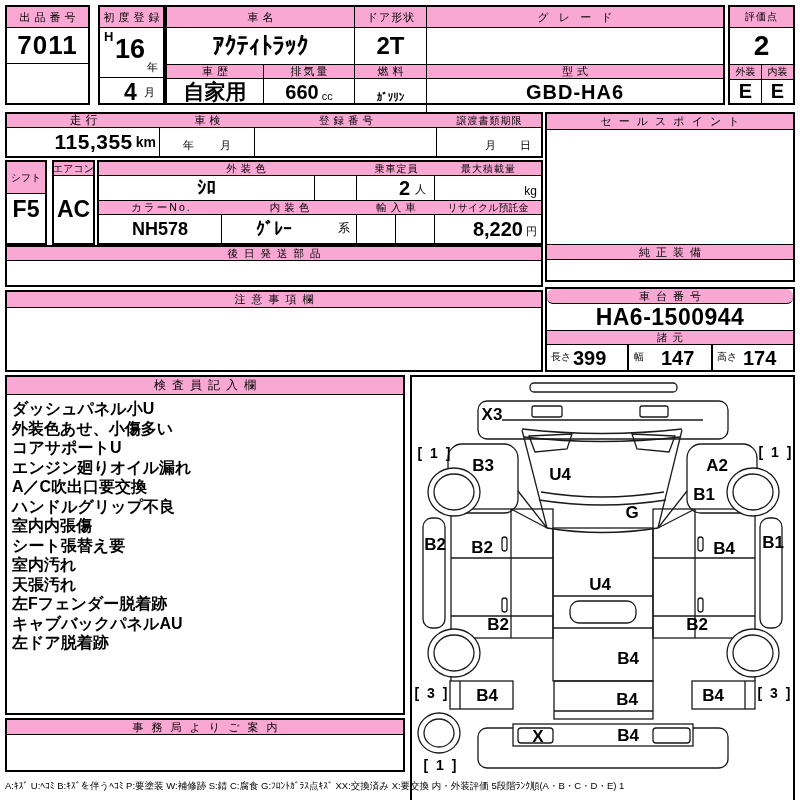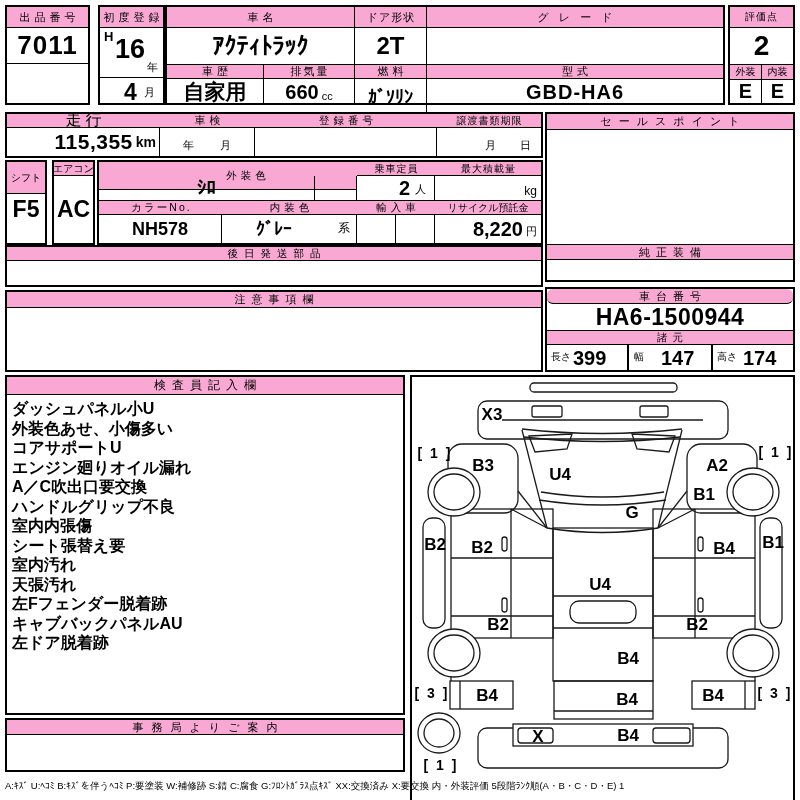--- a/index.html
+++ b/index.html
@@ -66,35 +66,35 @@
     <div class="hdr abs bt bb br" style="left:0;top:57px;width:97px;height:15px;">車歴</div>
     <div class="hdr abs bt bb br" style="left:97px;top:57px;width:91px;height:15px;letter-spacing:2px;text-indent:2px;">排気量</div>
     <div class="hdr abs bt bb br" style="left:188px;top:57px;width:72px;height:15px;">燃料</div>
     <div class="hdr abs bt bb" style="left:260px;top:57px;right:0;height:15px;">型式</div>
 
     <div class="val abs br" style="left:0;top:72px;width:97px;height:26px;font-size:21px;">自家用</div>
     <div class="abs br" style="left:97px;top:72px;width:91px;height:26px;display:flex;align-items:center;justify-content:center;gap:3px;">
       <span style="font-size:20px;font-weight:bold;">660</span>
       <span style="font-size:11px;align-self:flex-end;padding-bottom:3px;">cc</span>
     </div>
-    <div class="val abs br" style="left:188px;top:72px;width:72px;height:36px;font-size:18px;">ｶﾞｿﾘﾝ</div>
+    <div class="val abs br" style="left:188px;top:72px;width:72px;height:36px;font-size:11px;">ｶﾞｿﾘﾝ</div>
     <div class="val abs" style="left:260px;top:72px;right:0;height:26px;font-size:20px;letter-spacing:1px;">GBD-HA6</div>
   </div>
 
   <div class="box" style="left:728px;top:5px;width:67px;height:100px;">
     <div class="hdr abs bb tiny" style="left:0;top:0;right:0;height:21px;letter-spacing:1px;">評価点</div>
     <div class="val abs bb" style="left:0;top:21px;right:0;height:37px;font-size:28px;">2</div>
     <div class="hdr abs bb tiny br" style="left:0;top:58px;width:32px;height:15px;">外装</div>
     <div class="hdr abs bb tiny" style="left:32px;top:58px;right:0;height:15px;">内装</div>
     <div class="val abs br" style="left:0;top:73px;width:32px;bottom:0;font-size:20px;">E</div>
     <div class="val abs" style="left:32px;top:73px;right:0;bottom:0;font-size:20px;">E</div>
   </div>
 
   <div class="box" style="left:5px;top:112px;width:538px;height:46px;">
-    <div class="hdr abs bb" style="left:0;top:0;width:153px;height:14px;font-size:16px;">走行</div>
+    <div class="hdr abs bb" style="left:0;top:0;width:153px;height:14px;font-size:12px;">走行</div>
     <div class="hdr abs bb" style="left:153px;top:0;width:95px;height:14px;font-size:11px;">車検</div>
     <div class="hdr abs bb" style="left:248px;top:0;width:182px;height:14px;font-size:10.5px;">登録番号</div>
     <div class="hdr abs bb small" style="left:430px;top:0;right:0;height:14px;">譲渡書類期限</div>
     <div class="cell br" style="left:0;top:14px;width:153px;bottom:0;display:flex;align-items:center;justify-content:flex-end;gap:3px;padding-right:3px;">
       <span style="font-size:21px;font-weight:bold;letter-spacing:0.5px;">115,355</span>
       <span style="font-size:14px;font-weight:bold;">km</span>
     </div>
     <div class="cell br" style="left:153px;top:14px;width:95px;bottom:0;display:flex;align-items:flex-end;justify-content:space-around;padding:0 10px 3px 10px;font-size:11px;">
       <span>年</span>
       <span>月</span>
@@ -110,21 +110,21 @@
     <div class="hdr abs bb tiny" style="left:0;top:0;right:0;height:32px;">シフト</div>
     <div class="val abs" style="left:0;top:14px;right:0;bottom:0;font-size:23px;">F5</div>
   </div>
   <div class="box" style="left:52px;top:160px;width:43px;height:85px;">
     <div class="hdr abs bb tiny" style="left:0;top:0;right:0;height:14px;">エアコン</div>
     <div class="val abs" style="left:0;top:14px;right:0;bottom:0;font-size:23px;">AC</div>
   </div>
 
   <div class="box" style="left:97px;top:160px;width:446px;height:85px;">
 
-    <div class="hdr abs bb" style="left:0;top:0;width:258px;height:28px;font-size:10.5px;padding-left:36px;">外装色</div>
+    <div class="hdr abs bb" style="left:0;top:0;width:258px;height:14px;font-size:10.5px;padding-left:36px;">外装色</div>
     <div class="hdr abs bb small" style="left:258px;top:0;width:78px;height:14px;">乗車定員</div>
     <div class="hdr abs bb small" style="left:336px;top:0;right:0;height:14px;">最大積載量</div>
 
     <div class="val abs br bb" style="left:0;top:14px;width:216px;height:25px;font-size:19px;">ｼﾛ</div>
     <div class="cell br bb" style="left:216px;top:14px;width:42px;height:25px;"></div>
     <div class="cell br bb" style="left:258px;top:14px;width:78px;height:25px;display:flex;align-items:center;justify-content:flex-end;gap:5px;padding-right:8px;">
       <span style="font-size:20px;font-weight:bold;">2</span>
       <span style="font-size:11px;align-self:flex-end;padding-bottom:3px;">人</span>
     </div>
     <div class="cell bb" style="left:336px;top:14px;right:0;height:25px;display:flex;align-items:flex-end;justify-content:flex-end;padding:0 4px 2px 0;font-size:12px;">

